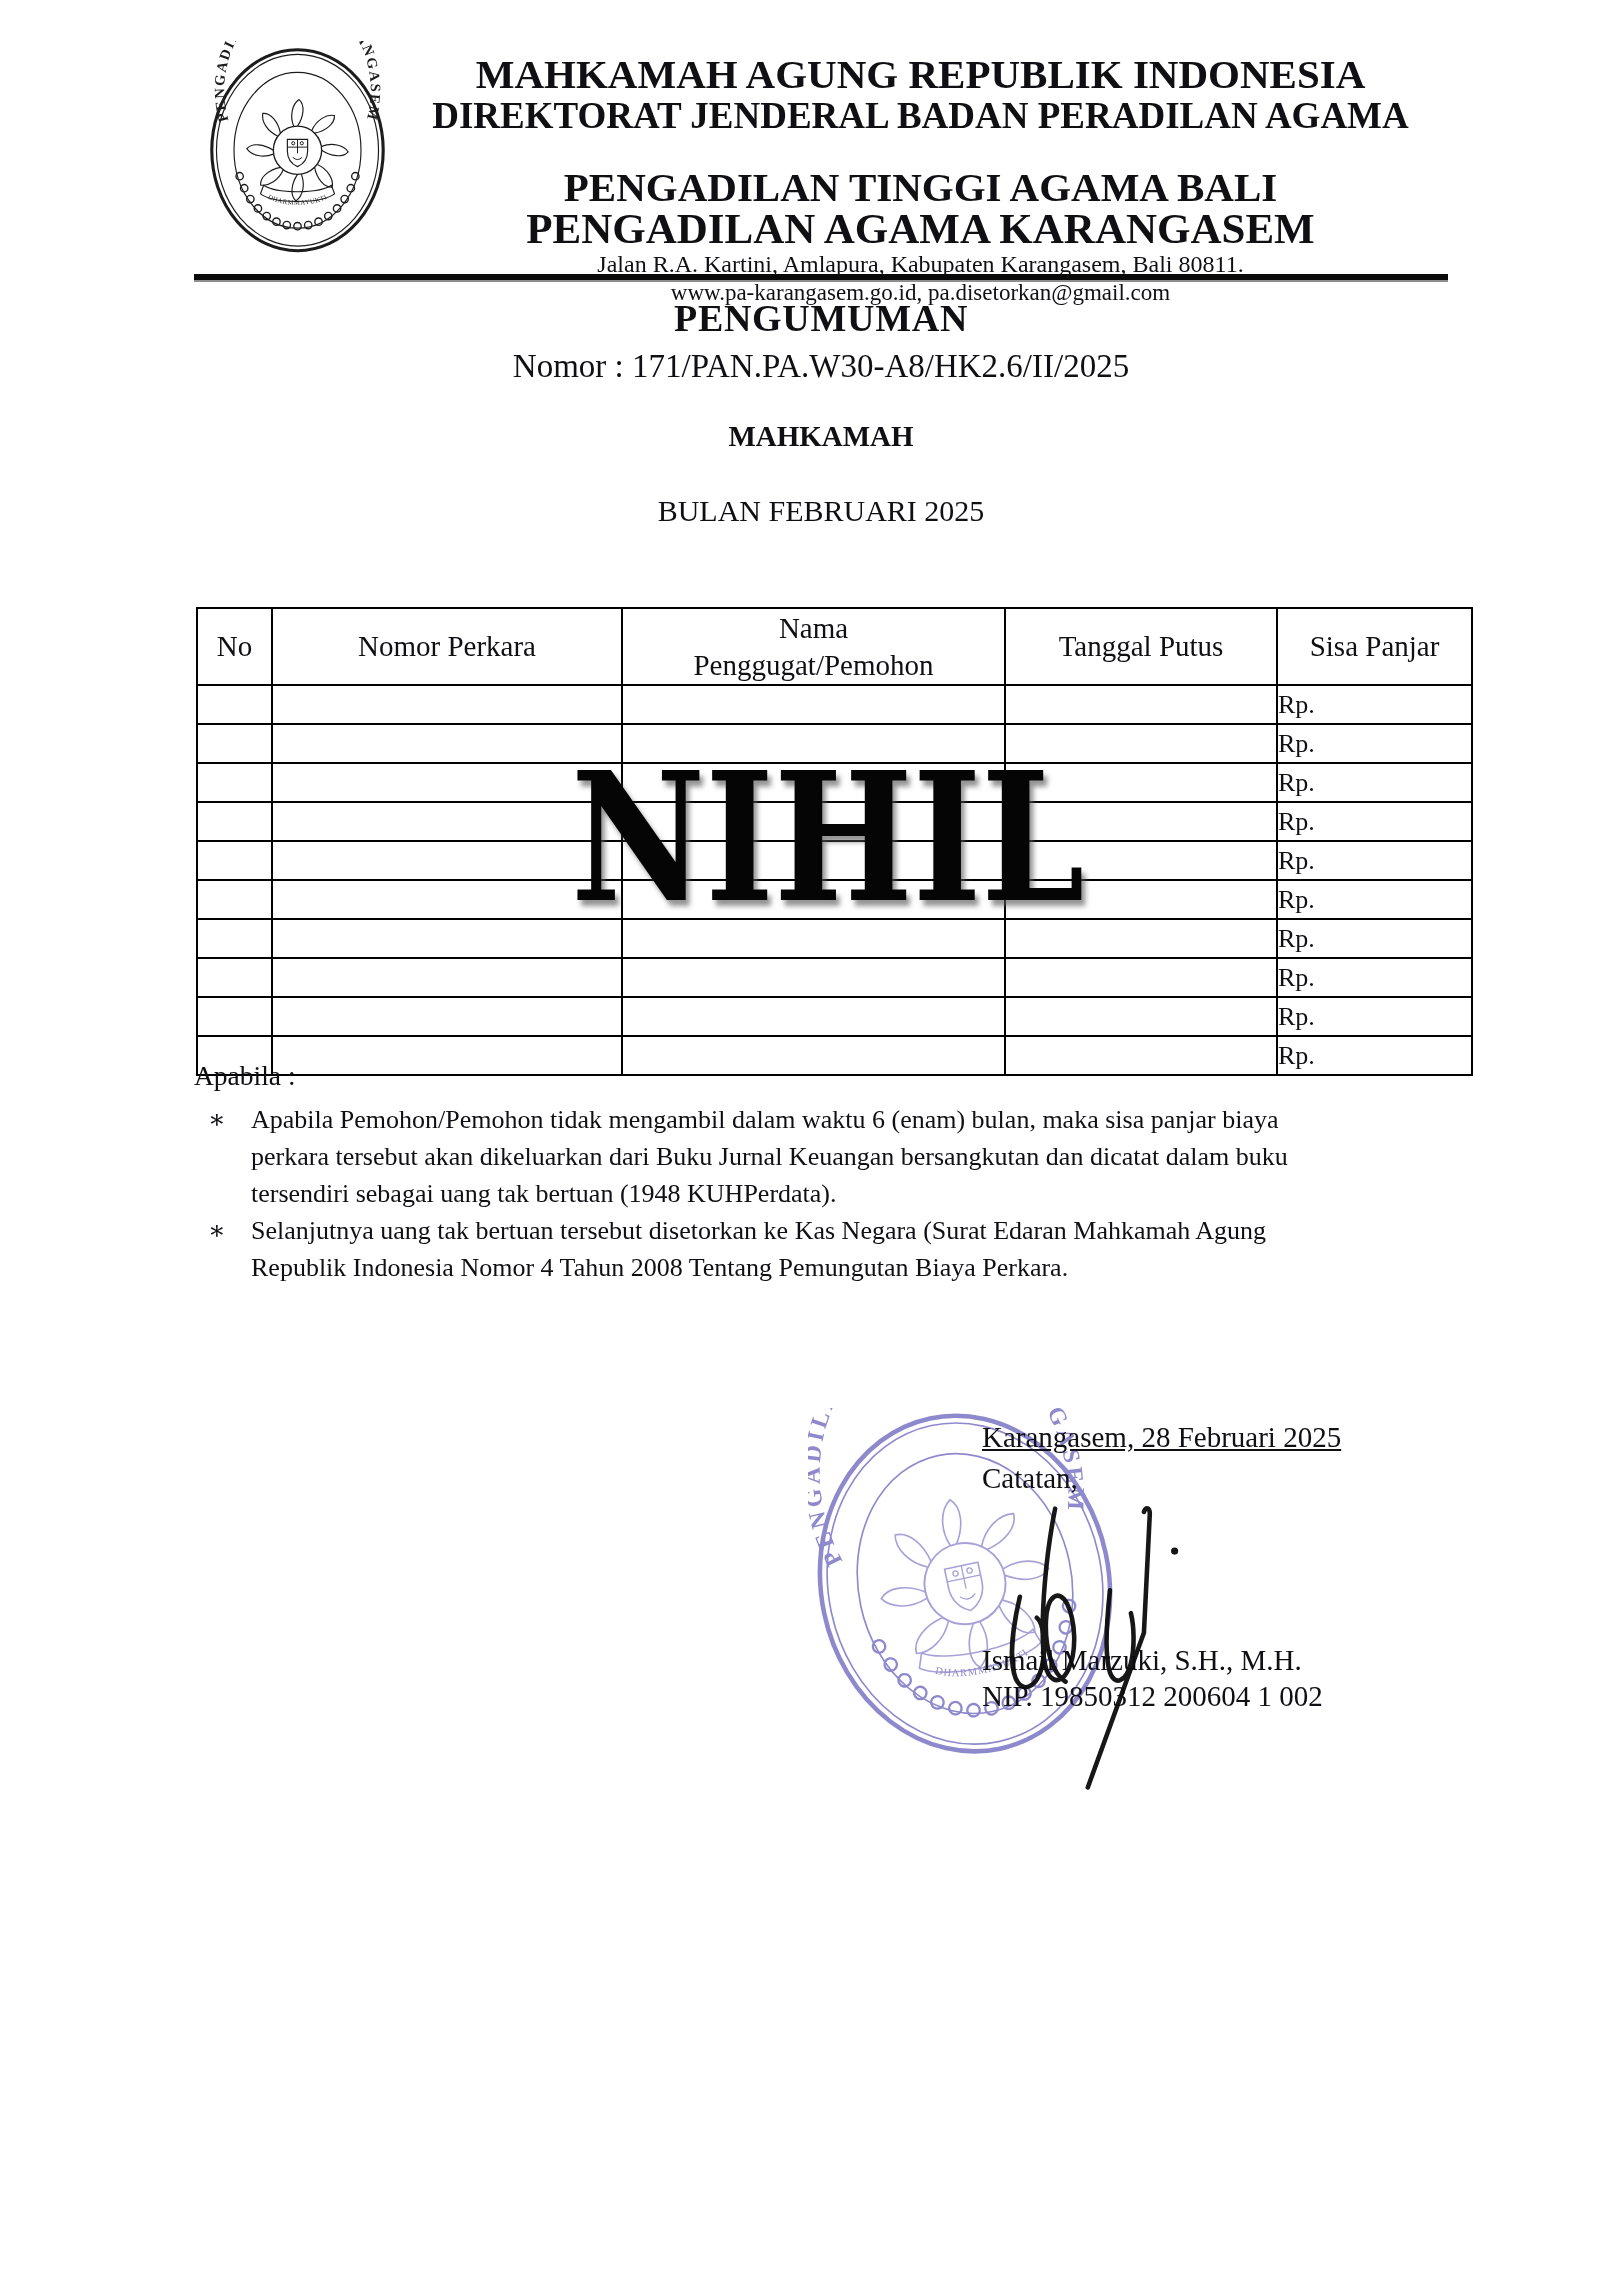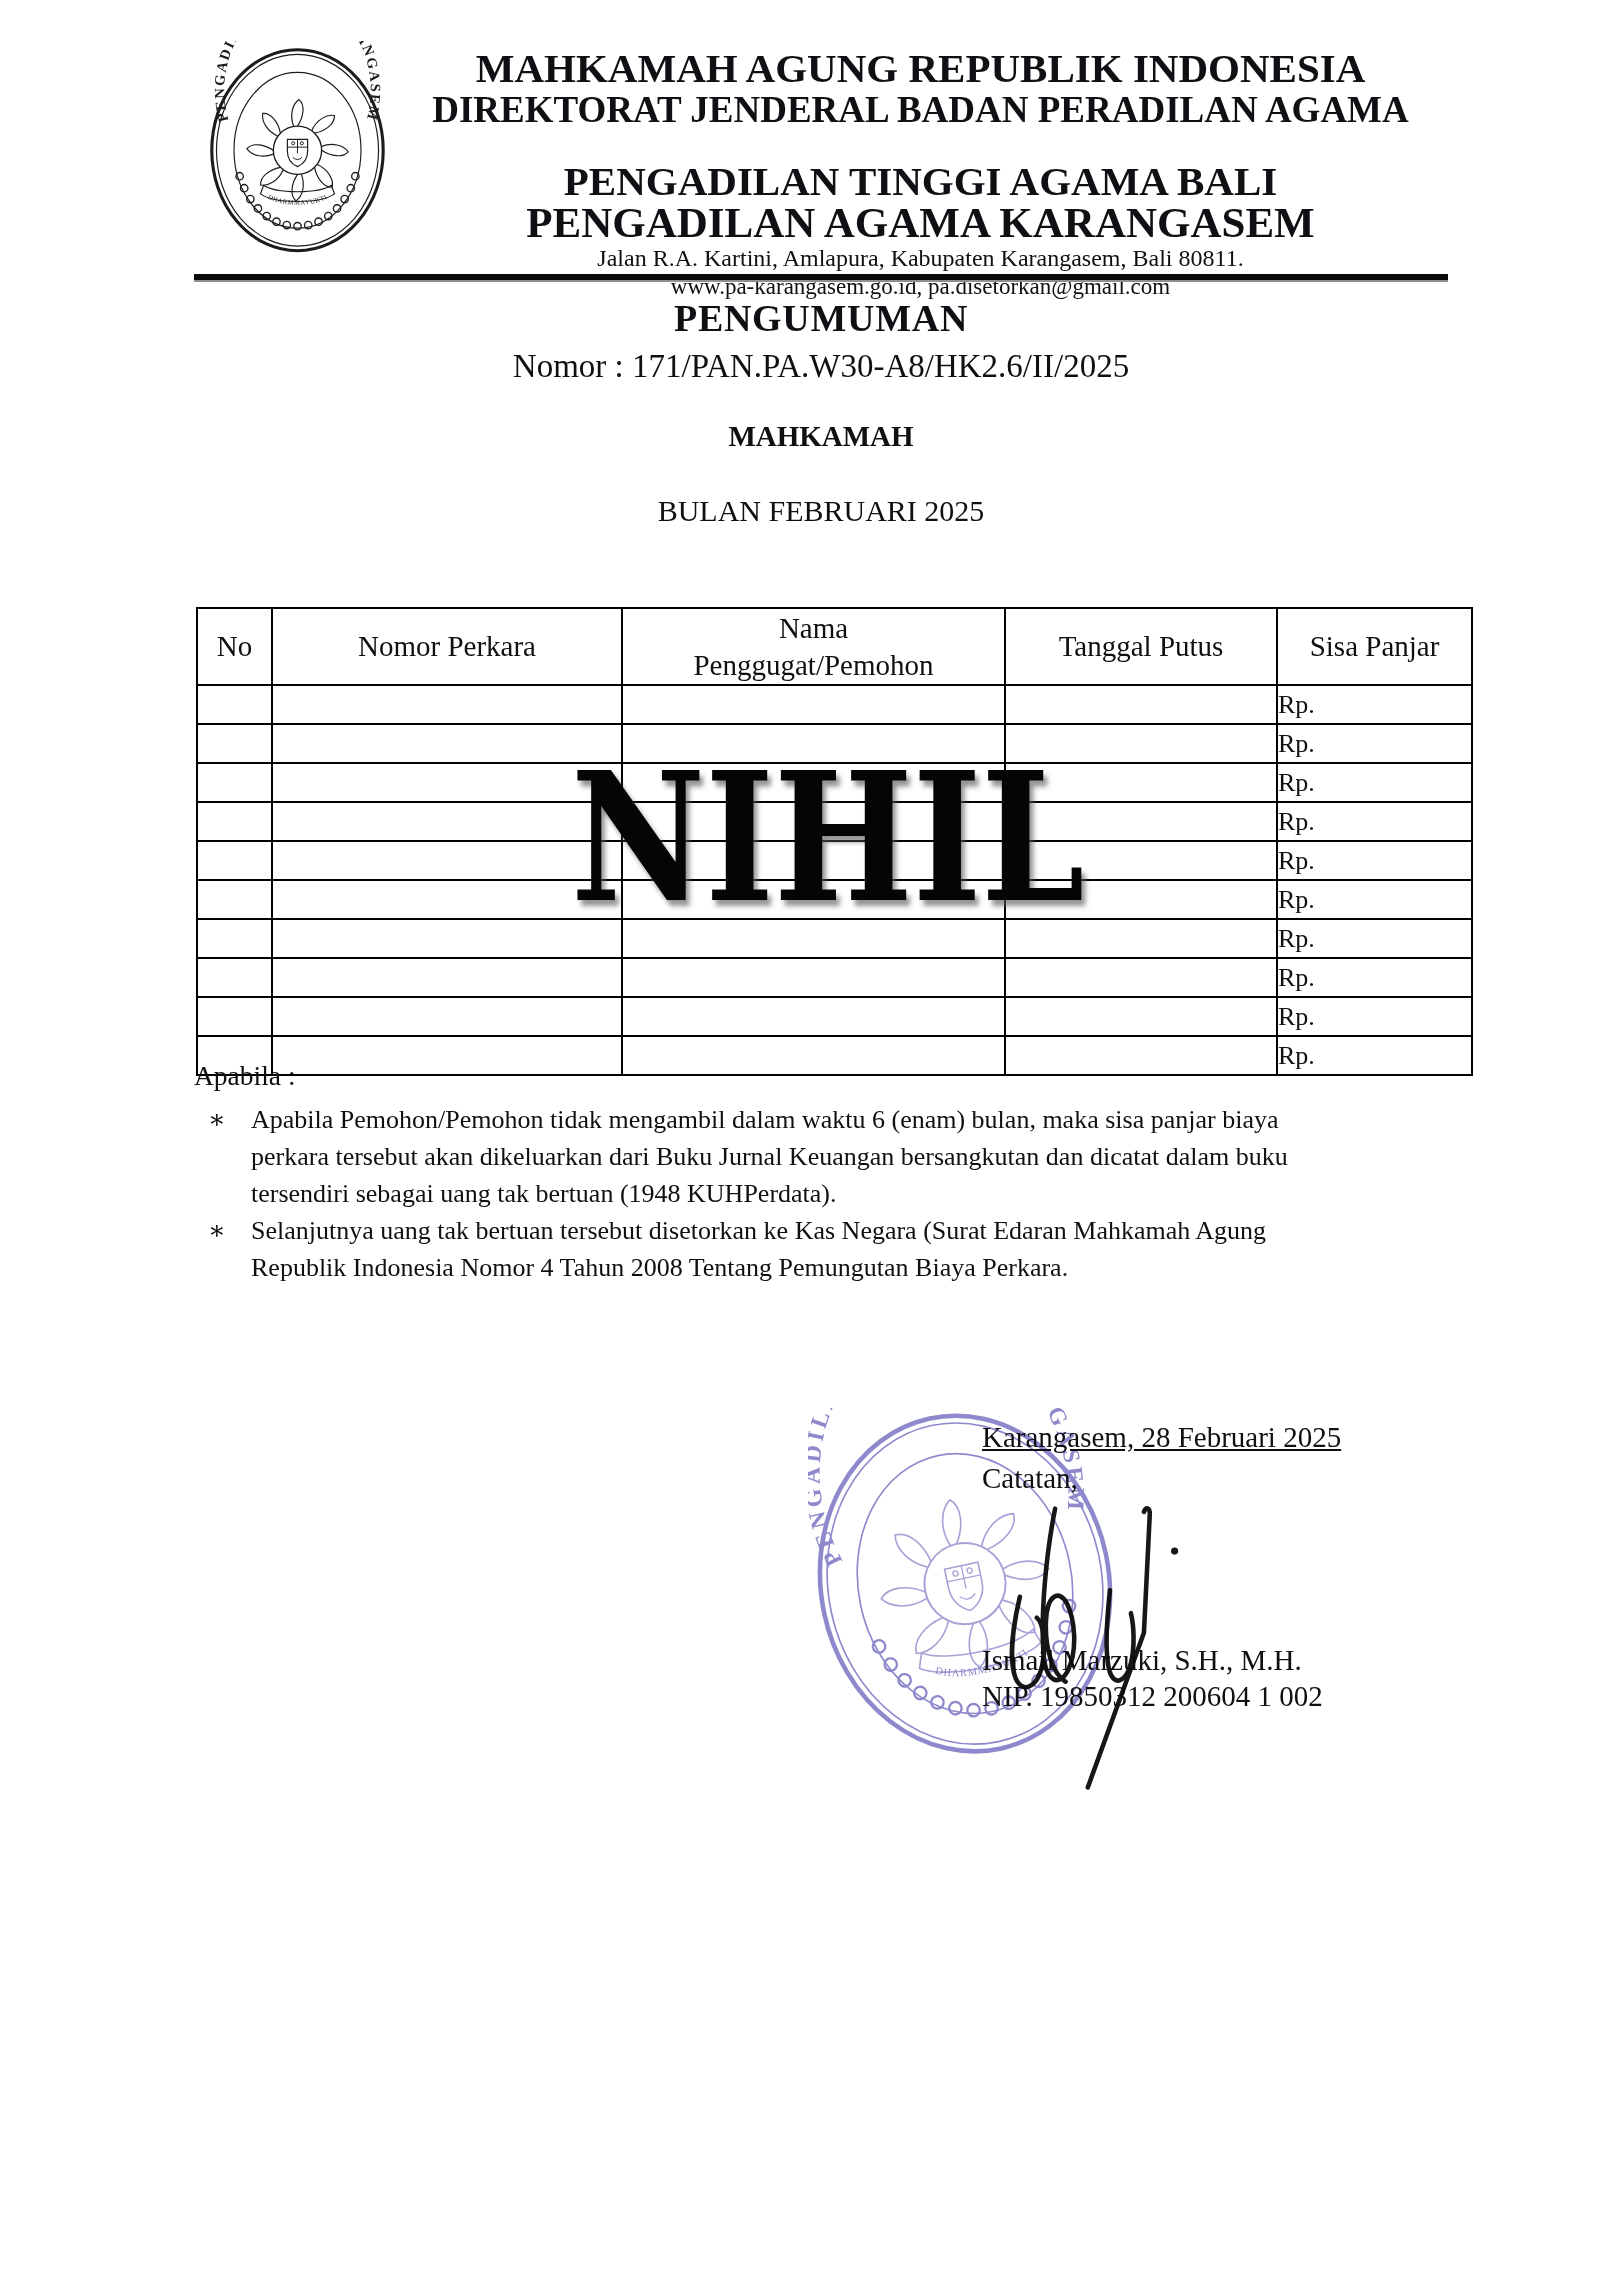--- a/index.html
+++ b/index.html
@@ -7,21 +7,21 @@
     position:relative; width:1622px; height:2295px; background:#ffffff;
     font-family:"Liberation Serif","DejaVu Serif",serif; color:#101014;
     overflow:hidden; margin:0 auto;
   }
   
   .letterhead-text {
     position:absolute; left:393px; top:38px; width:1055px;
     display:flex; flex-direction:column; align-items:center; padding-top:9.2px;
   }
   .hline { white-space:nowrap; font-weight:bold; line-height:42px; letter-spacing:0px; }
-  .hline1 { font-size:41px; }
+  .hline1 { font-size:41px;margin-top:6px; }
   .hline2 { font-size:37px; }
   .hline3 { font-size:41px;margin-top:29px; }
   .hline4 { font-size:43px; }
   .haddr  { font-size:24px; font-weight:normal; line-height:29px; margin-top:0; white-space:nowrap; }
   .hweb   { font-size:23px; font-weight:normal; line-height:27.5px; white-space:nowrap; }
   .seal-svg { position:absolute; left:204px; top:41px; width:187px; height:222px; }
   .header-rule {
     position:absolute; left:194px; top:274px; width:1254px; height:5.9px;
     background:#0a0a0a; border-bottom:2.6px solid #8f8f8f;
   }

